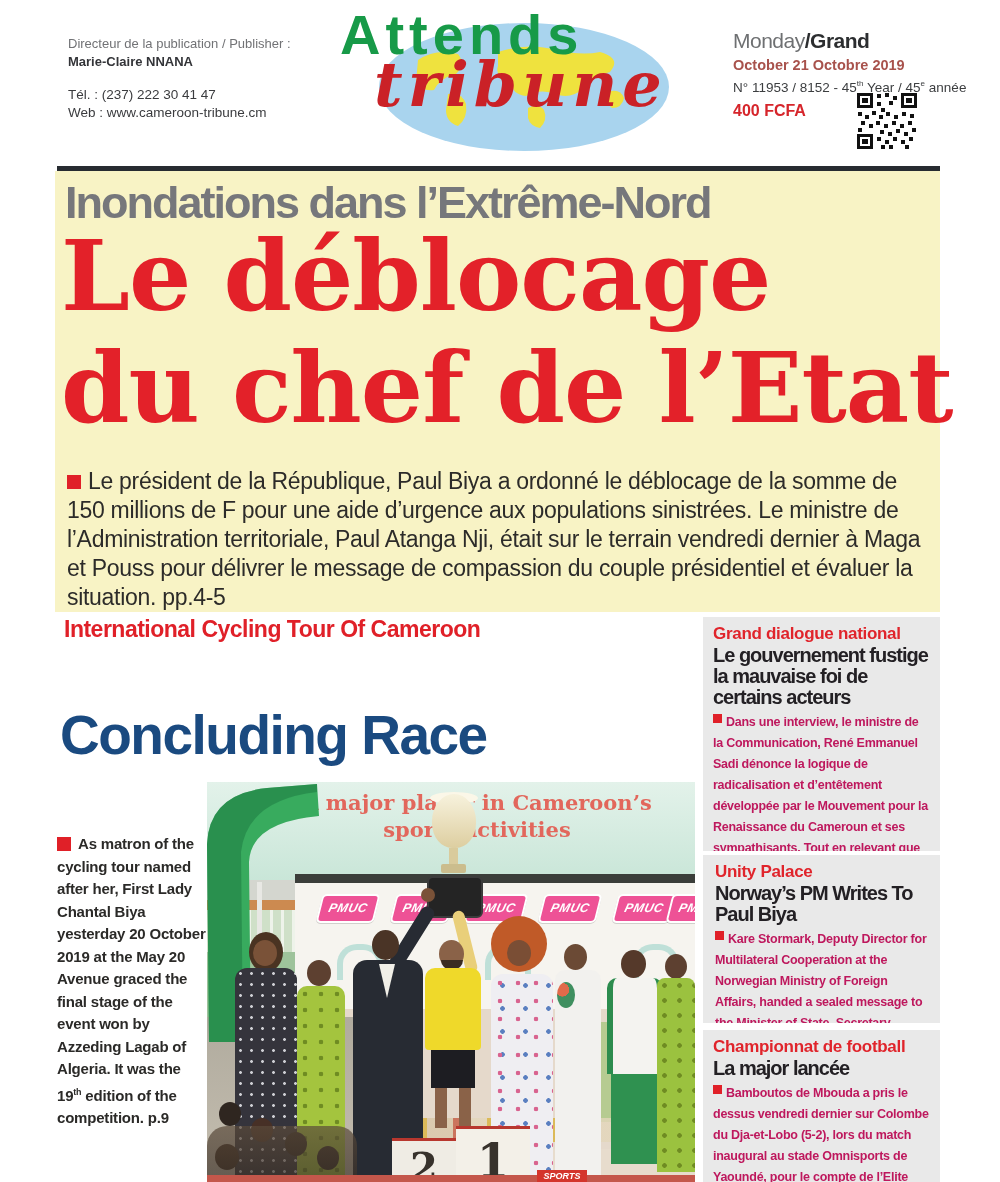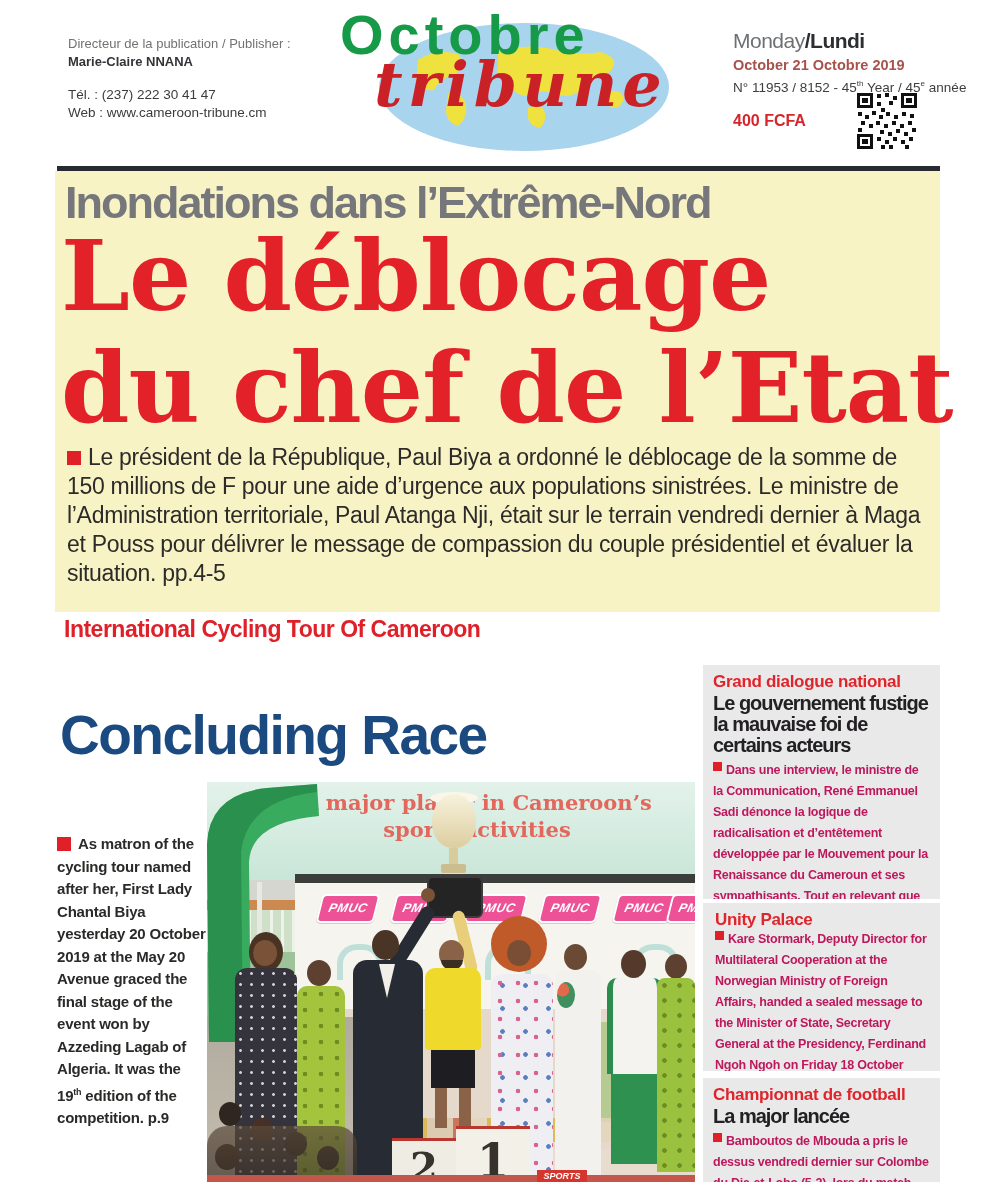--- a/index.html
+++ b/index.html
@@ -19,34 +19,34 @@
   .logo .brand-bottom{position:absolute;left:44px;top:48px;font-family:"DejaVu Serif",serif;
         font-style:italic;font-weight:bold;font-size:62px;letter-spacing:5px;color:#ca2127;z-index:3;}
 
   .date-block{position:absolute;left:733px;top:28px;line-height:1.2;}
   .day-line{font-size:21px;letter-spacing:-0.5px;}
   .day-en{color:#6e7072;}
   .day-sep,.day-fr{color:#2c2e30;font-weight:bold;}
   .date-line{font-size:14.5px;font-weight:bold;color:#a8524c;margin-top:4px;}
   .issue-line{font-size:13.5px;color:#3c3e40;margin-top:4px;}
   .issue-line sup{font-size:60%;}
-  .price{position:absolute;left:733px;top:112px;font-size:16px;font-weight:bold;color:#d6252b;}
+  .price{position:absolute;left:733px;top:102px;font-size:16px;font-weight:bold;color:#d6252b;}
   .qr{position:absolute;left:856px;top:92px;width:62px;height:58px;}
 
   .top-rule{position:absolute;left:57px;top:166px;width:883px;height:5px;background:#272b31;}
 
   
   .yellow-panel{position:absolute;left:55px;top:171px;width:885px;height:441px;background:#f8f3c5;}
   .lead-kicker{position:absolute;left:10px;top:6px;font-size:45px;font-weight:bold;
         letter-spacing:-2px;color:#76777b;}
   .lead-h1{position:absolute;left:6px;font-family:"DejaVu Serif",serif;font-weight:bold;
         font-size:98px;line-height:1;color:#e32129;letter-spacing:-1px;white-space:nowrap;}
   .lead-h1.l1{top:56px;}
   .lead-h1.l2{top:168px;}
-  .lead-lede{position:absolute;left:12px;top:272px;width:862px;font-size:23px;line-height:29px;
+  .lead-lede{position:absolute;left:12px;top:296px;width:862px;font-size:23px;line-height:29px;
         letter-spacing:-0.3px;color:#2c2b29;}
   .sq{display:inline-block;background:#e02028;}
   .sq.big{width:14px;height:14px;margin-right:7px;}
   .sq.small{width:9px;height:9px;margin-right:4px;}
 
   
   .cyc-kicker{position:absolute;left:64px;top:616px;font-size:23px;font-weight:bold;
         letter-spacing:-0.5px;color:#e02028;}
   .cyc-h1{position:absolute;left:60px;font-size:55px;font-weight:bold;letter-spacing:-1.5px;
         line-height:1;color:#1a4a80;white-space:nowrap;}
@@ -99,21 +99,21 @@
         color:#37322c;font-family:"DejaVu Serif",serif;font-weight:bold;font-size:40px;
         text-align:center;line-height:52px;}
   .podium-1{left:249px;top:344px;width:74px;height:56px;background:#f3f0e8;border-top:3px solid #b8372e;
         color:#37322c;font-family:"DejaVu Serif",serif;font-weight:bold;font-size:46px;
         text-align:center;line-height:64px;}
   .sports-tag{left:330px;top:388px;width:50px;height:13px;background:#d4352c;color:#fff;
         font-weight:bold;font-style:italic;font-size:9px;text-align:center;line-height:13px;}
 
   
   .sb{position:absolute;left:703px;width:237px;background:#e9e9e9;overflow:hidden;
-      padding:7px 10px;box-sizing:border-box;margin-top:48px;}
+      padding:7px 10px;box-sizing:border-box;}
   .sb1{top:617px;height:234px;}
   .sb2{top:855px;height:168px;padding-left:12px;}
   .sb3{top:1030px;height:152px;}
   .sb-kicker{font-size:17px;font-weight:bold;color:#e0242b;letter-spacing:-0.3px;line-height:19px;}
   .sb-headline{font-size:20px;font-weight:bold;color:#232024;letter-spacing:-1px;line-height:21px;
       margin:2px 0 4px 0;}
   .sb-body{font-size:12.5px;line-height:21px;letter-spacing:-0.25px;color:#be185d;font-weight:bold;}
   .sb-body .sq{margin-top:2px;float:left;}
 </style>
 </head>
@@ -132,27 +132,27 @@
 
   <div class="logo">
     <svg class="globe" width="292" height="130" viewBox="0 0 292 130">
       <ellipse cx="146" cy="65" rx="145" ry="64" fill="#a9d4ee"></ellipse>
       <path d="M40 38 q18 -12 40 -6 q8 10 -2 20 q-16 4 -22 16 q-12 2 -18 -8 z" fill="#efe23e"></path>
       <path d="M70 72 q14 -2 18 10 q2 14 -8 22 q-12 -4 -12 -16 z" fill="#efe23e"></path>
       <path d="M120 30 q30 -10 58 -2 q26 6 44 2 q22 6 10 20 q-18 4 -26 16 q-14 12 -28 6 q-16 -6 -30 2 q-16 -2 -14 -16 q-18 -2 -14 -14 z" fill="#efe23e"></path>
       <path d="M150 86 q10 -6 16 2 q4 10 -4 18 q-10 -2 -12 -10 z" fill="#efe23e"></path>
       <path d="M230 70 q12 -4 16 6 q-2 10 -12 10 q-8 -6 -4 -16 z" fill="#efe23e"></path>
     </svg>
-    <div class="brand-top">Octobre</div>
+    <div class="brand-top">Attends</div>
     <div class="brand-bottom">tribune</div>
   </div>
 
   <div class="date-block">
     <div class="day-line">
-      <span class="day-en">Monday</span><span class="day-sep">/</span><span class="day-fr">Lundi</span>
+      <span class="day-en">Monday</span><span class="day-sep">/</span><span class="day-fr">Grand</span>
     </div>
     <div class="date-line">October 21 Octobre 2019</div>
     <div class="issue-line">
       <span>N° 11953 / 8152 -  45</span><sup>th</sup><span> Year / 45</span><sup>e</sup><span> année</span>
     </div>
   </div>
   <div class="price">400 FCFA</div>
 
   <svg class="qr" viewBox="0 0 62 58">
     <rect x="0" y="0" width="62" height="58" fill="#fff"></rect>
@@ -311,20 +311,21 @@
   <div class="sb sb1">
     <div class="sb-kicker">Grand dialogue national</div>
     <div class="sb-headline">Le gouvernement fustige la mauvaise foi de certains acteurs</div>
     <div class="sb-body">
       <span class="sq small"></span><span>Dans une interview, le ministre de la Communication, René Emmanuel Sadi dénonce la logique de radicalisation et d’entêtement développée par le Mouvement pour la Renaissance du Cameroun et ses sympathisants. Tout en relevant que les assises de Yaoundé ont été un succès reconnu par la majorité. pp.6-7</span>
     </div>
   </div>
 
   <div class="sb sb2">
     <div class="sb-kicker">Unity Palace</div>
+    <div class="sb-headline">Norway’s PM Writes To Paul Biya</div>
     <div class="sb-body">
       <span class="sq small"></span><span>Kare Stormark, Deputy Director for Multilateral Cooperation at the Norwegian Ministry of Foreign Affairs, handed a sealed message to the Minister of State, Secretary General at the Presidency, Ferdinand Ngoh Ngoh on Friday 18 October 2019. p.2</span>
     </div>
   </div>
 
   <div class="sb sb3">
     <div class="sb-kicker">Championnat de football</div>
     <div class="sb-headline">La major lancée</div>
     <div class="sb-body">
       <span class="sq small"></span><span>Bamboutos de Mbouda a pris le dessus vendredi dernier sur Colombe du Dja-et-Lobo (5-2), lors du match inaugural au stade Omnisports de Yaoundé, pour le compte de l’Elite One. En lever de rideau, la D1 féminine a également été lancée, avec la victoire de Canon sur Vision Sport de Bamenda (5-2). p.31</span>

